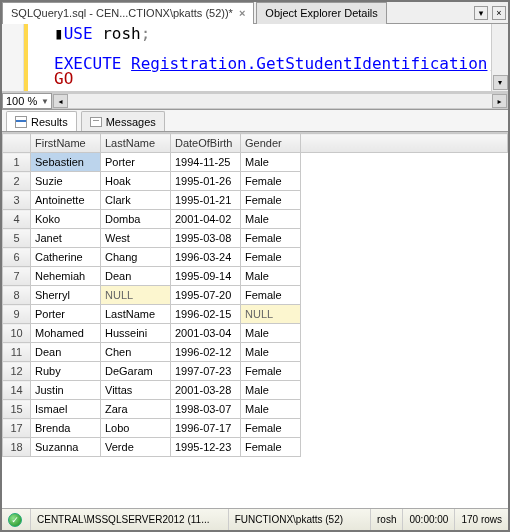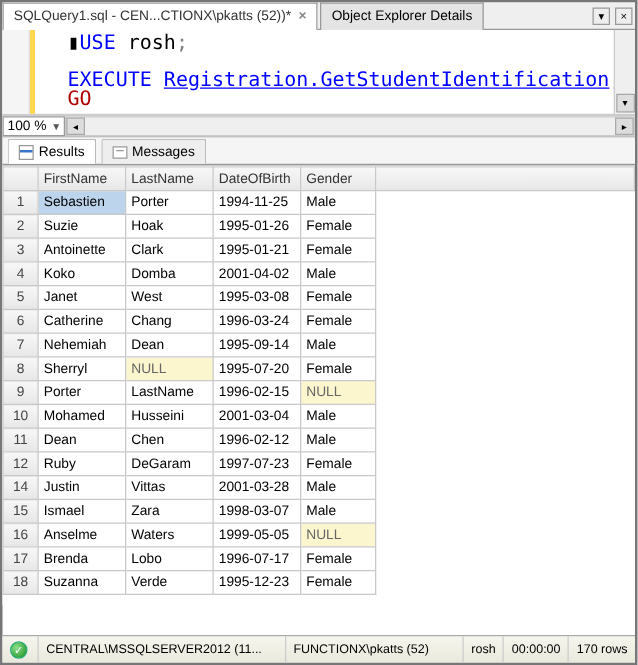--- a/index.html
+++ b/index.html
@@ -232,28 +232,20 @@
           </tr>
           <tr>
             <td class="rowhdr">15</td>
             <td>Ismael</td>
             <td>Zara</td>
             <td>1998-03-07</td>
             <td>Male</td>
             <td style="border: none;"></td>
           </tr>
           <tr>
-            <td class="rowhdr">16</td>
-            <td>Anselme</td>
-            <td>Waters</td>
-            <td>1999-05-05</td>
-            <td class="null">NULL</td>
-            <td style="border: none;"></td>
-          </tr>
-          <tr>
             <td class="rowhdr">17</td>
             <td>Brenda</td>
             <td>Lobo</td>
             <td>1996-07-17</td>
             <td>Female</td>
             <td style="border: none;"></td>
           </tr>
           <tr>
             <td class="rowhdr">18</td>
             <td>Suzanna</td>

